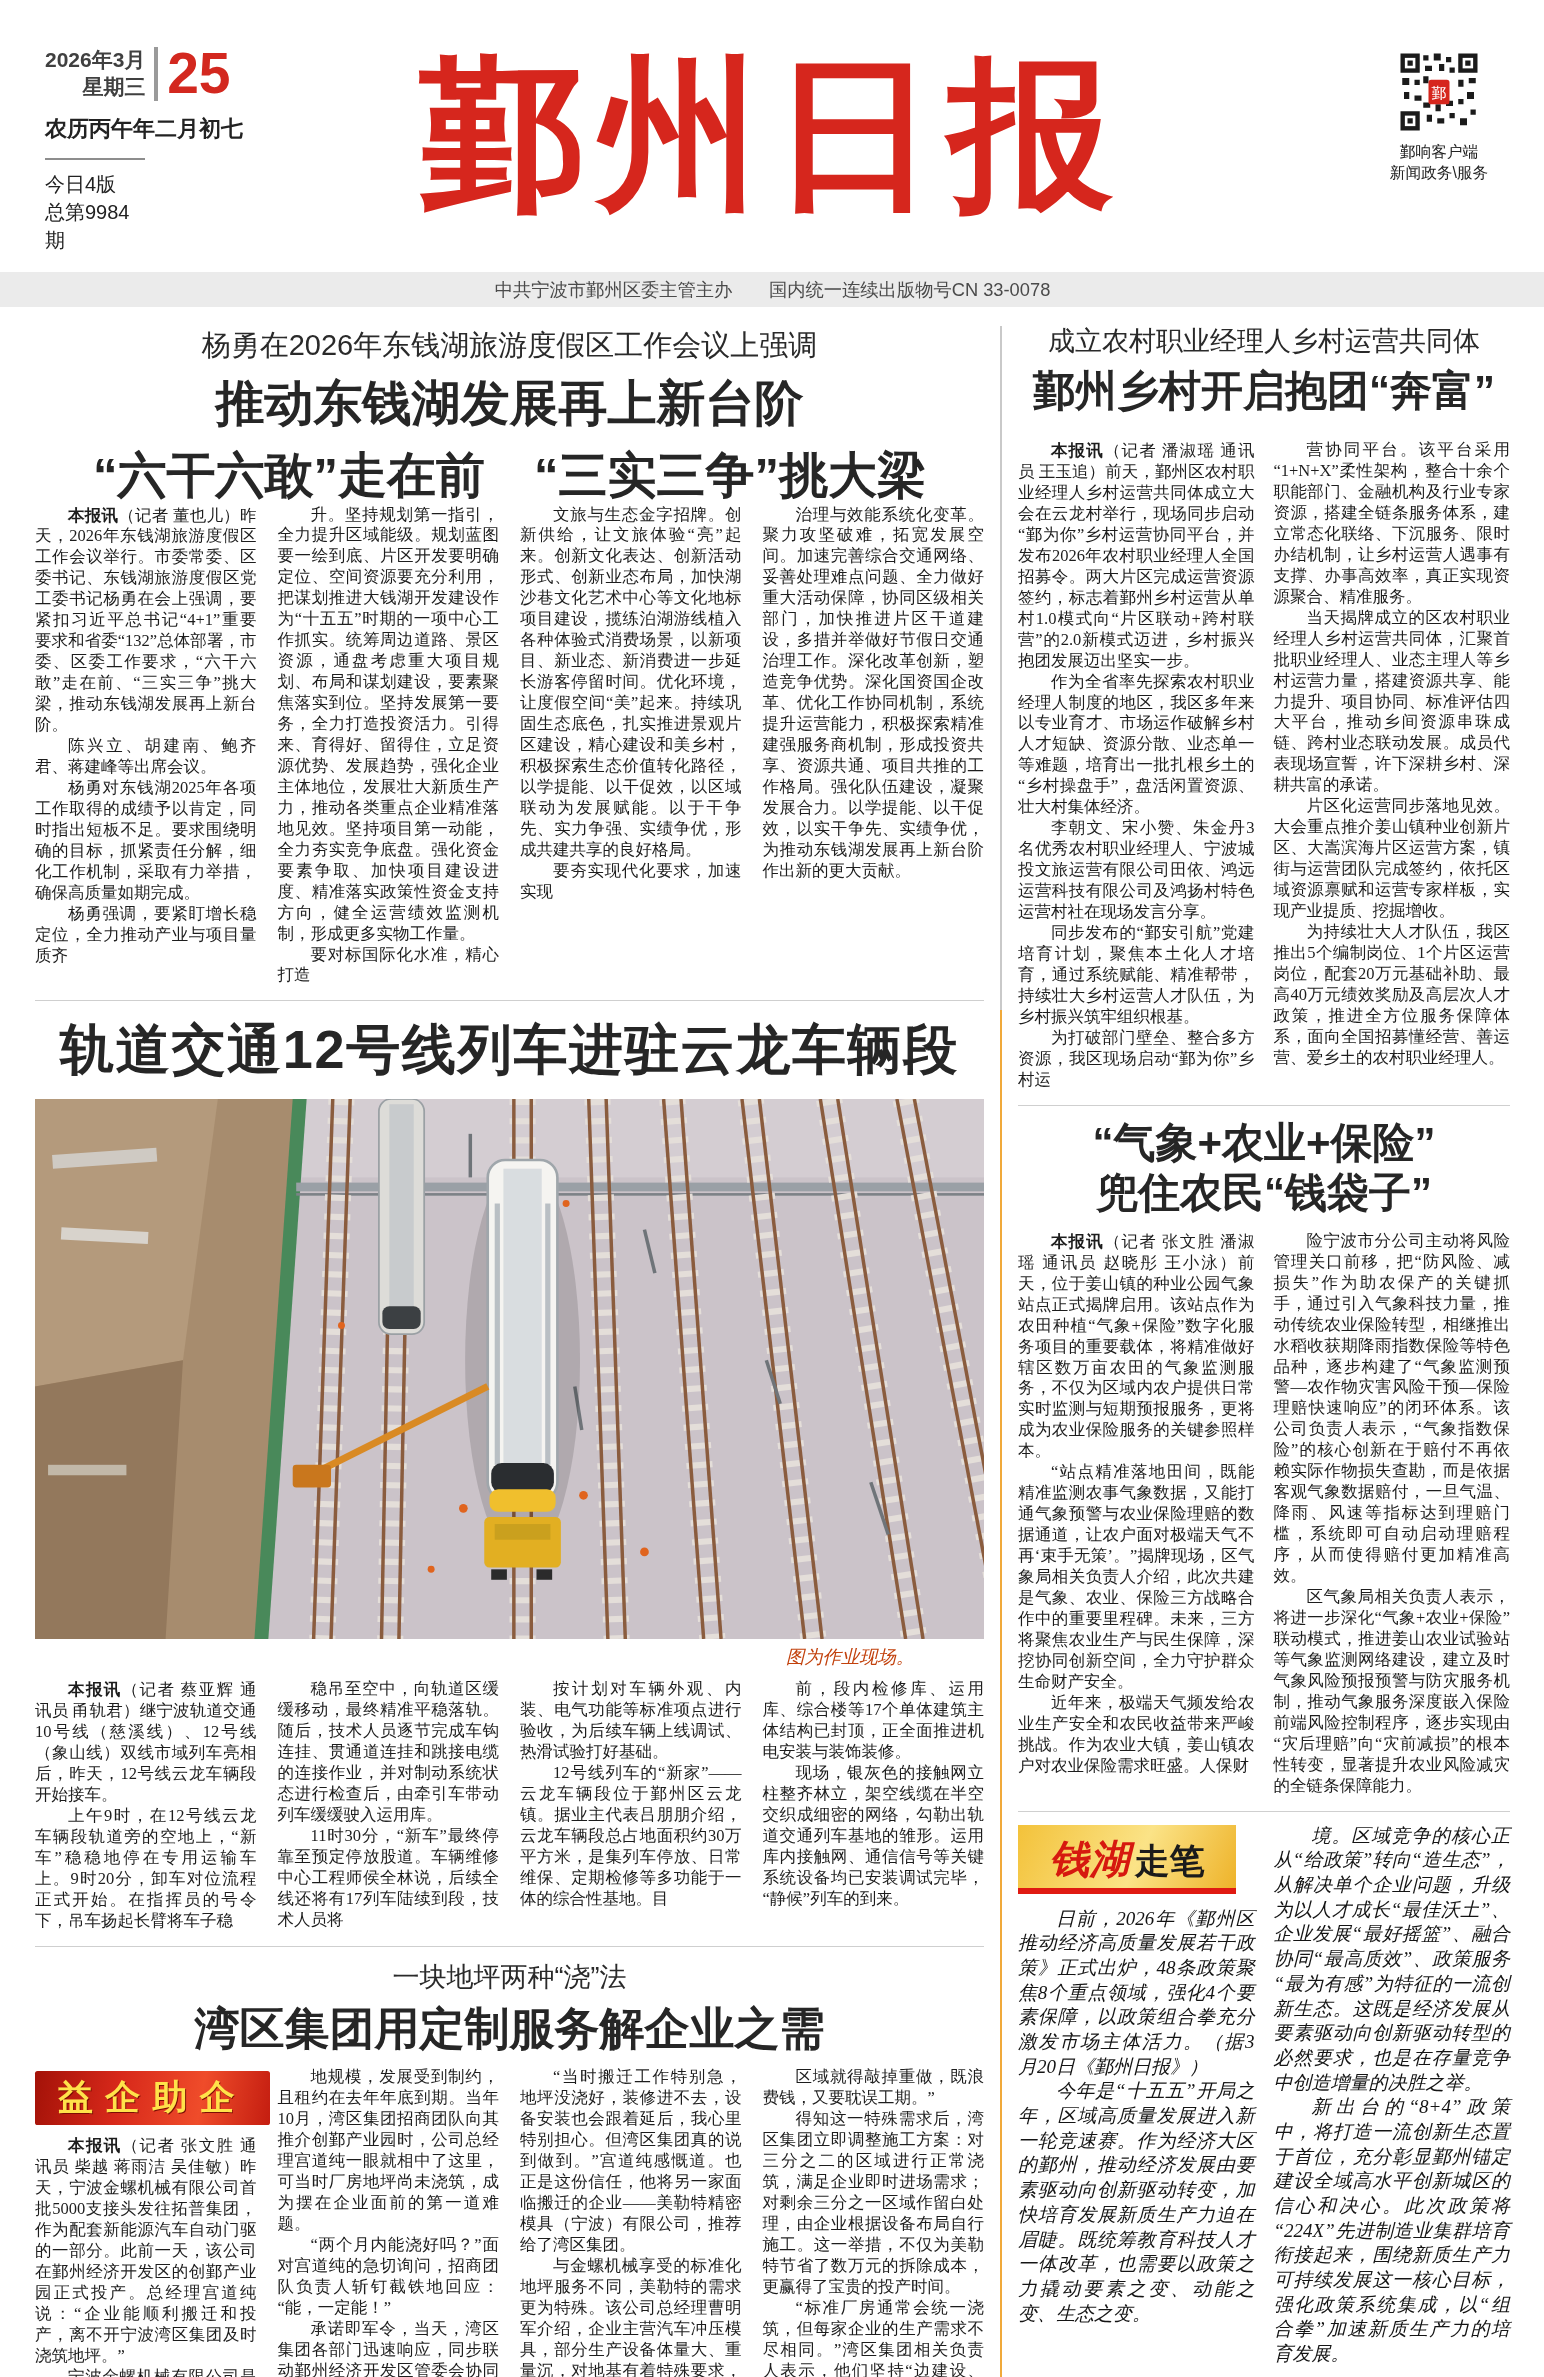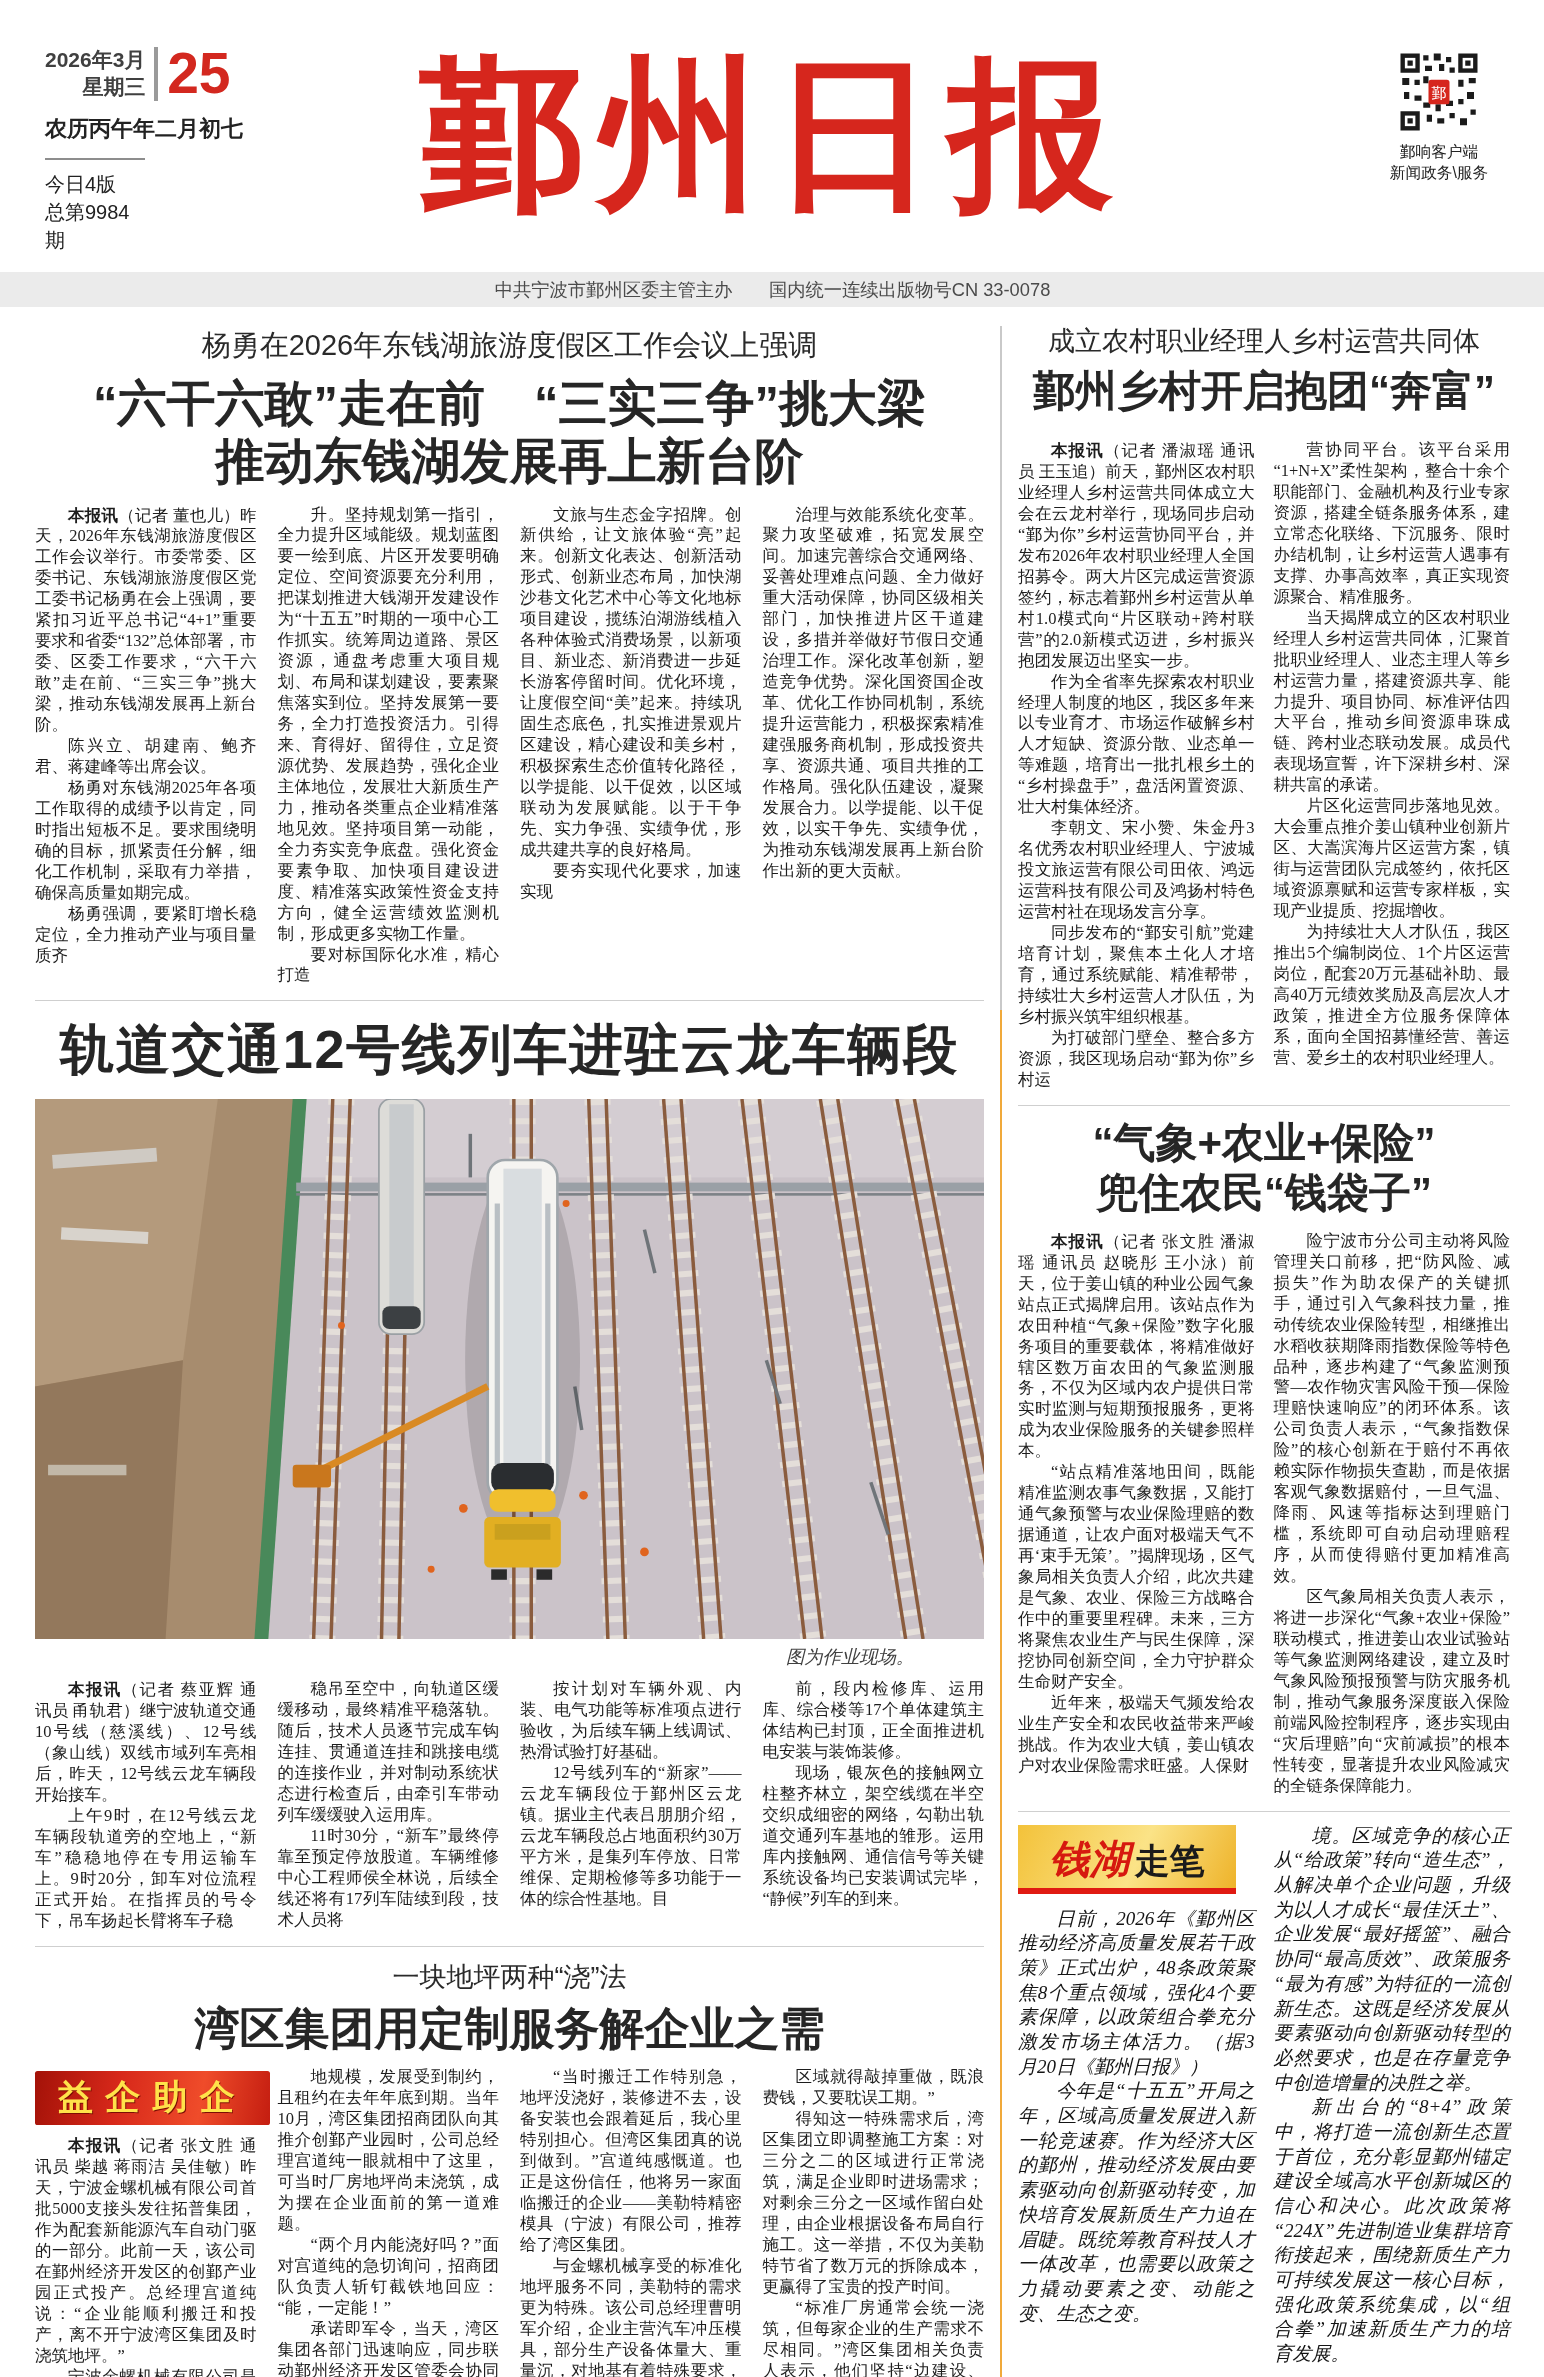--- a/index.html
+++ b/index.html
@@ -48,21 +48,21 @@
   .kicker-sm{text-align:center;font-family:"Liberation Sans","DejaVu Sans",sans-serif;
           font-size:27px;color:#2a2a2a;margin:1.7px 0 7px 0;}
   
   .cols{display:flex;gap:21px;}
   .col{flex:1;min-width:0;}
   .col p{margin:0;text-indent:2em;text-align:justify;font-size:16.5px;line-height:1.27;color:#1d1d1d;}
   .col p b{font-family:"Liberation Sans","DejaVu Sans",sans-serif;}
   .essay .col p{font-style:italic;font-size:19px;line-height:1.3;color:#141414;}
   
   .photo{width:949px;height:540px;display:block;}
-  .caption{text-align:right;padding-right:70px;font-style:italic;font-size:18.3px;color:#404040;margin:5.2px 0 10.4px 0;}
+  .caption{text-align:right;padding-right:70px;font-style:italic;font-size:18.3px;color:#c2410c;margin:5.2px 0 10.4px 0;}
   
   .badge-red{width:235px;height:54px;margin:3.5px auto 10.4px auto;border-radius:2.6px;
      background:linear-gradient(100deg,#a31208 0%,#d7281a 35%,#ef4c2a 70%,#c41d10 100%);
      display:flex;align-items:center;justify-content:center;}
   .badge-red span{color:#ffe24a;font-family:"Liberation Sans","DejaVu Sans",sans-serif;
      font-weight:bold;font-size:35px;letter-spacing:12.2px;text-shadow:0.9px 0.9px 0 #7c0d05;}
   .badge-gold{width:218px;margin:1.7px 0 12.2px 0;border-bottom:6.1px solid #e01a12;}
   .badge-gold-in{background:linear-gradient(115deg,#f3c23a,#fbe387 55%,#eeb32a);
      height:56px;display:flex;align-items:baseline;justify-content:center;gap:5.2px;padding-top:7px;}
   .badge-gold .b1{color:#d6190f;font-size:40px;font-weight:bold;font-style:italic;
@@ -146,22 +146,22 @@
 </div>
 
 <div class="pubbar">中共宁波市鄞州区委主管主办　　国内统一连续出版物号CN 33-0078</div>
 
 <div class="content">
 
   <div class="leftcol">
 
     <div>
       <div class="kicker">杨勇在2026年东钱湖旅游度假区工作会议上强调</div>
+      <div class="head-xl" style="margin-bottom:14px;">推动东钱湖发展再上新台阶</div>
       <div class="head-xl">“六干六敢”走在前　“三实三争”挑大梁</div>
-      <div class="head-xl" style="margin-bottom:14px;">推动东钱湖发展再上新台阶</div>
       <div class="cols">
         <div class="col">
             <p><b>本报讯</b>（记者 董也儿）昨天，2026年东钱湖旅游度假区工作会议举行。市委常委、区委书记、东钱湖旅游度假区党工委书记杨勇在会上强调，要紧扣习近平总书记“4+1”重要要求和省委“132”总体部署，市委、区委工作要求，“六干六敢”走在前、“三实三争”挑大梁，推动东钱湖发展再上新台阶。</p>
             <p>陈兴立、胡建南、鲍齐君、蒋建峰等出席会议。</p>
             <p>杨勇对东钱湖2025年各项工作取得的成绩予以肯定，同时指出短板不足。要求围绕明确的目标，抓紧责任分解，细化工作机制，采取有力举措，确保高质量如期完成。</p>
             <p>杨勇强调，要紧盯增长稳定位，全力推动产业与项目量质齐</p>
           </div>
         <div class="col">
             <p>升。坚持规划第一指引，全力提升区域能级。规划蓝图要一绘到底、片区开发要明确定位、空间资源要充分利用，把谋划推进大钱湖开发建设作为“十五五”时期的一项中心工作抓实。统筹周边道路、景区资源，通盘考虑重大项目规划、布局和谋划建设，要素聚焦落实到位。坚持发展第一要务，全力打造投资活力。引得来、育得好、留得住，立足资源优势、发展趋势，强化企业主体地位，发展壮大新质生产力，推动各类重点企业精准落地见效。坚持项目第一动能，全力夯实竞争底盘。强化资金要素争取、加快项目建设进度、精准落实政策性资金支持方向，健全运营绩效监测机制，形成更多实物工作量。</p>
             <p>要对标国际化水准，精心打造</p>

